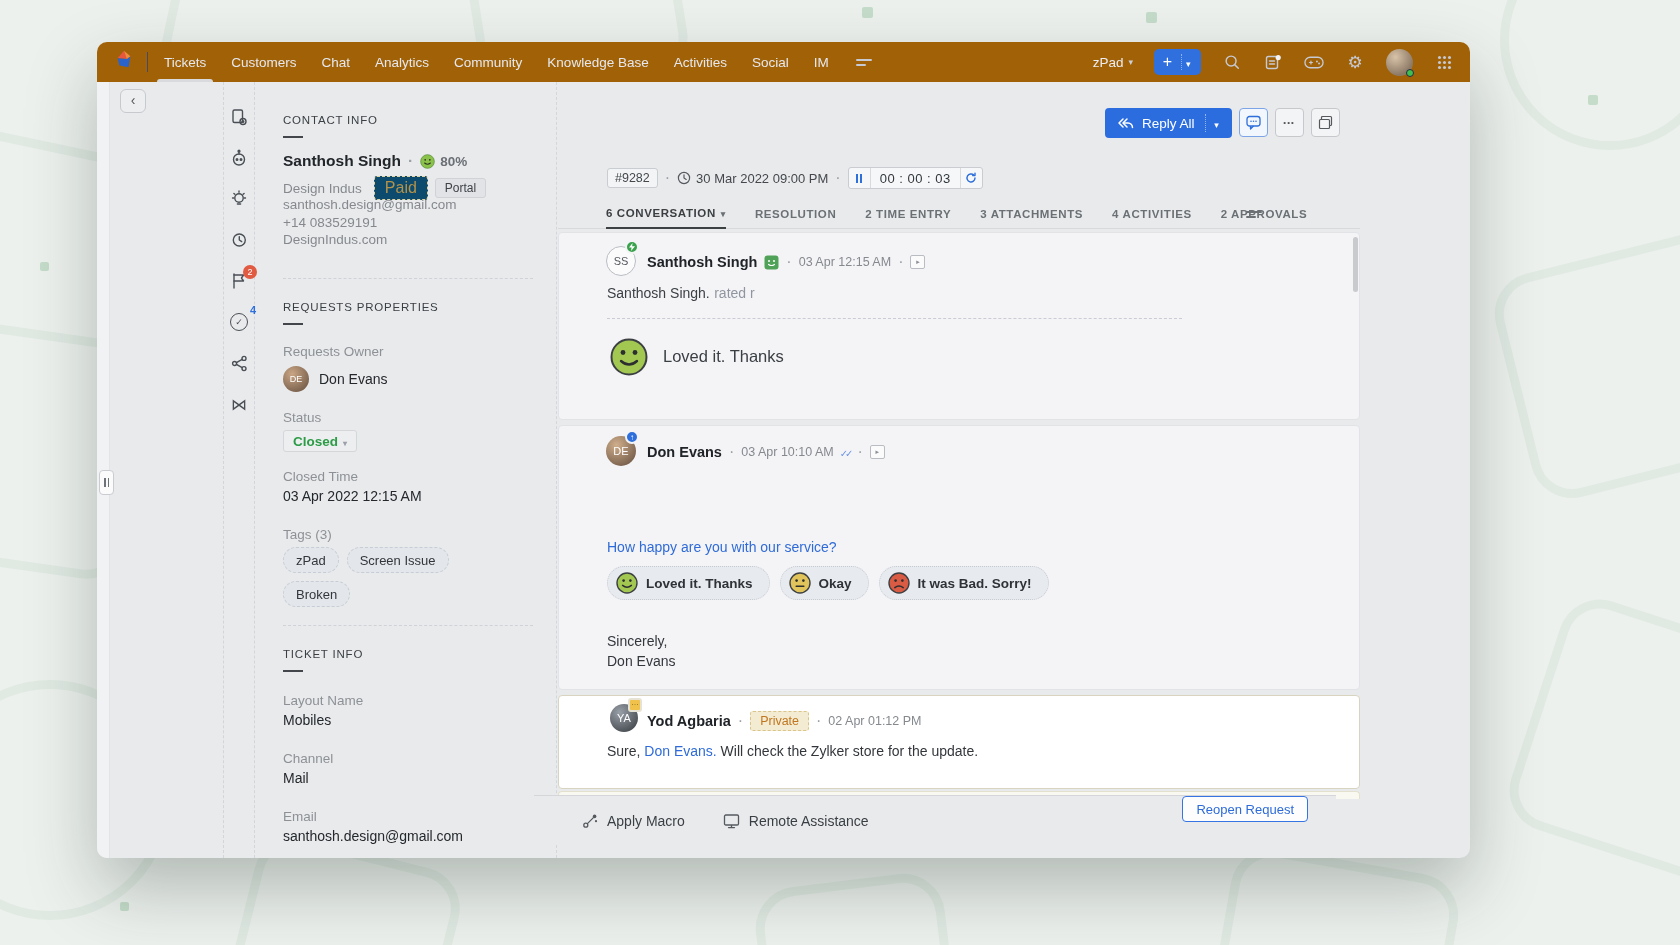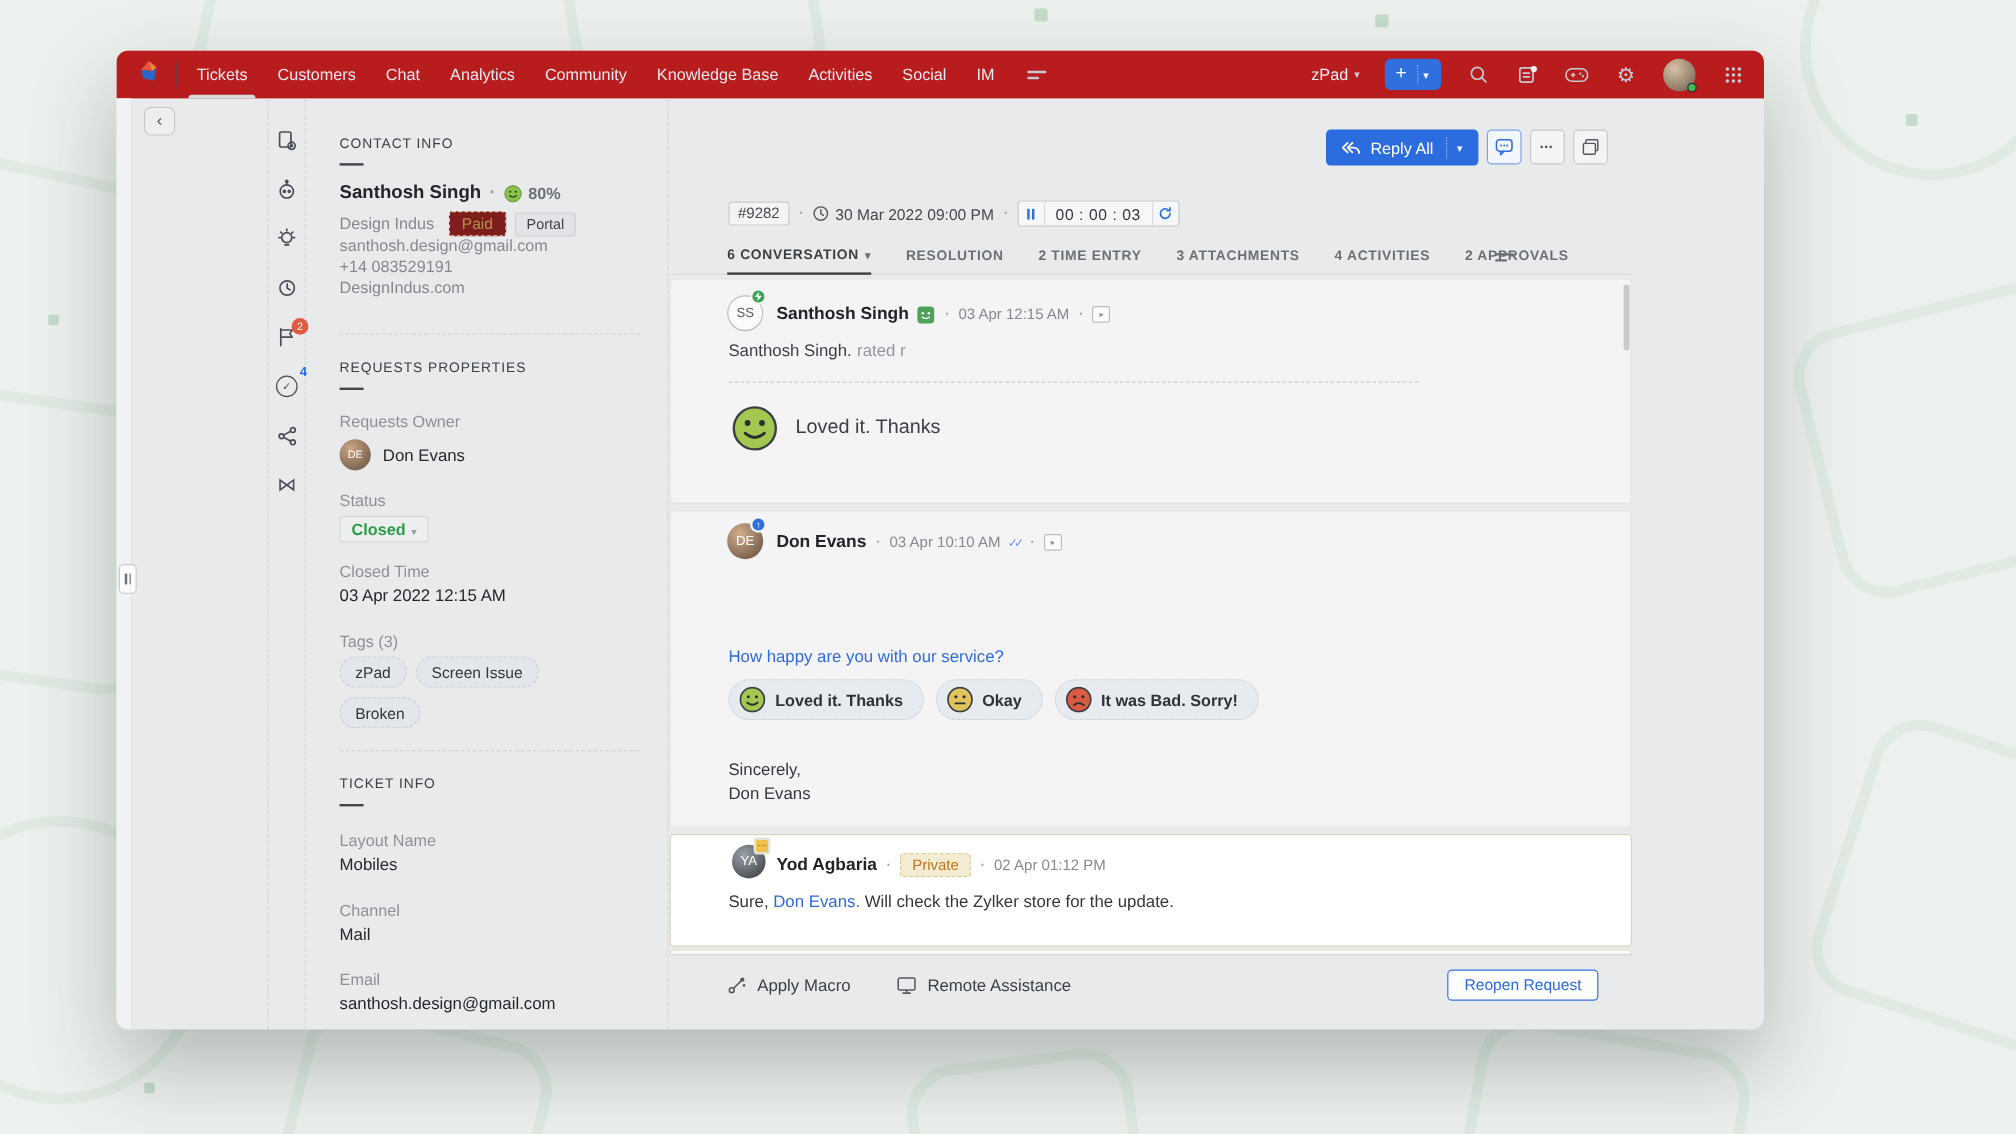--- a/index.html
+++ b/index.html
@@ -5,21 +5,21 @@
   *{box-sizing:border-box;margin:0;padding:0}
   html,body{width:1680px;height:945px;overflow:hidden}
   body{font-family:"Liberation Sans",sans-serif;background:#edf1ee;position:relative}
   
   .doodle{position:absolute;border:9px solid #e0eae3;border-radius:42px}
   .doodle.circ{border-radius:50%}
   .sq{position:absolute;background:#b7d4be;opacity:.75;border-radius:2px}
   
   #window{position:absolute;left:97px;top:42px;width:1373px;height:816px;background:#e9eaec;border-radius:10px;box-shadow:0 30px 70px rgba(20,40,30,.28);overflow:hidden}
   
-  .nav{position:absolute;left:0;top:0;width:100%;height:40px;background:#b91c1c;display:flex;align-items:center;padding:0 16px;gap:0}
+  .nav{position:absolute;left:0;top:0;width:100%;height:40px;background:#a16207;display:flex;align-items:center;padding:0 16px;gap:0}
   .nav-sep{width:1px;height:20px;background:#454a66;margin:0 16px 0 12px}
   .navtab{color:#e6e8ef;font-size:13.5px;margin-right:25px;position:relative;height:40px;display:flex;align-items:center;cursor:pointer;white-space:nowrap}
   .navtab.active::after{content:"";position:absolute;left:-7px;right:-7px;bottom:0;height:3px;background:#d8dade;border-radius:3px 3px 0 0}
   .i-morebars{display:inline-block;width:16px;margin-left:2px}
   .i-morebars span{display:block;height:2px;background:#c7c9d3;border-radius:1px;margin:3px 0}
   .i-morebars span:last-child{width:10px}
   .nav-right{margin-left:auto;display:flex;align-items:center;gap:21px}
   .dept{color:#eceef4;font-size:13.5px;display:flex;align-items:center;cursor:pointer}
   .caret::after{content:"▾";font-size:9px;color:#cdd0da;margin-left:5px}
   .addbtn{width:47px;height:26px;background:#2f6fde;border-radius:5px;display:flex;align-items:center;cursor:pointer}
@@ -53,21 +53,21 @@
   .panel .abs{position:absolute;left:28px}
   .sechead{font-size:11.5px;font-weight:400;letter-spacing:.8px;color:#3a3f44}
   .secdash{width:20px;border-top:2px solid #43474c}
   .plabel{font-size:13.5px;color:#8d9196}
   .pvalue{font-size:14px;color:#24282c}
   .dashdiv{border-top:1px dashed #cfd3d8;width:250px}
   .cname{font-size:15.5px;font-weight:700;color:#22262a;display:flex;align-items:center}
   .sep::before{content:"·";color:#9aa0a6;margin:0 7px}
   .happy{font-size:13.5px;color:#6b7076}
   .crow{font-size:13.5px;color:#85898e;display:flex;align-items:center}
-  .badge-paid{margin-left:12px;font-size:13px;color:#b3924a;background:#7f1d1d;border:1px dashed #e3d49f;border-radius:3px;padding:2px 10px}
+  .badge-paid{margin-left:12px;font-size:16px;color:#b3924a;background:#0c4a6e;border:1px dashed #e3d49f;border-radius:3px;padding:2px 10px}
   .badge-portal{margin-left:7px;font-size:12px;color:#3f4348;background:#e2e3e7;border:1px solid #d0d2d6;border-radius:3px;padding:2px 9px}
   .ownerrow{display:flex;align-items:center;gap:10px}
   .minavatar{width:26px;height:26px;border-radius:50%;background:radial-gradient(circle at 35% 30%,#c9a584,#7d6450 75%);color:#fff;font-size:9px;display:flex;align-items:center;justify-content:center}
   .statuspill{display:inline-flex;align-items:center;height:22px;padding:0 9px;background:#edeef0;border:1px solid #d4d7da;border-radius:3px;font-size:13.5px;color:#2c9c46;font-weight:600;cursor:pointer}
   .statuspill .caret::after{color:#9aa0a6;font-size:8px}
   .tagrow{display:flex;gap:8px}
   .tag{height:26px;display:inline-flex;align-items:center;padding:0 12px;background:#e3e6eb;border:1px dashed #c8cdd5;border-radius:13px;font-size:13px;color:#33373c;cursor:pointer}
   
   .titleblock{position:absolute;left:510px;top:57px;width:470px;font-size:23px;line-height:31px;font-weight:600;color:#2e3135}
   .titleblock svg{vertical-align:-2px;margin-right:10px}
@@ -127,21 +127,21 @@
   .linkblue{color:#2f6bd8;cursor:pointer}
   
   .popup{position:absolute;left:653px;top:226px;width:210px;height:126px;background:#fff;border-radius:3px;box-shadow:0 10px 28px rgba(31,35,40,.25);z-index:10;padding:14px 16px}
   .popup .plbl{font-size:13px;color:#565b61}
   .popup .pval{font-size:21px;font-weight:700;color:#2f9e44;margin-top:3px}
   .popup .face{position:absolute;right:14px;top:14px}
   .popup .albl{font-size:13px;color:#565b61;margin-top:12px}
   .popup .aval{font-size:13px;color:#2f3337;margin-top:5px}
   
   .sliver{position:absolute;left:461px;top:749px;width:802px;height:8px;background:#faf9f1;border:1px solid #e3e0cd;border-bottom:none;border-radius:4px 4px 0 0}
-  .footerbar{position:absolute;left:461px;top:753px;width:802px;height:50px;background:#e9eaec;border-top:1px solid #d5d6d9;display:flex;align-items:center;padding:0 28px 0 48px;gap:38px}
+  .footerbar{position:absolute;left:437px;top:753px;width:802px;height:50px;background:#e9eaec;border-top:1px solid #d5d6d9;display:flex;padding:0 28px 0 48px;gap:38px}
   .fitem{display:flex;align-items:center;gap:9px;font-size:14px;color:#3a3f44;cursor:pointer}
   .reopen{margin-left:auto;height:26px;padding:0 13px;border:1px solid #3574e2;border-radius:4px;background:#fdfdfe;color:#2d6bd9;font-size:13px;display:flex;align-items:center;cursor:pointer}
   .scrollthumb{position:absolute;left:1256px;top:195px;width:5px;height:55px;border-radius:3px;background:#c8cacd;cursor:pointer}
 </style>
 </head>
 <body>
 
 <div class="doodle" style="left:-60px;top:-80px;width:230px;height:230px;transform:rotate(12deg)"></div>
 <div class="doodle" style="left:470px;top:-100px;width:210px;height:190px;transform:rotate(-9deg)"></div>
 <div class="doodle circ" style="left:1500px;top:-70px;width:220px;height:220px"></div>

